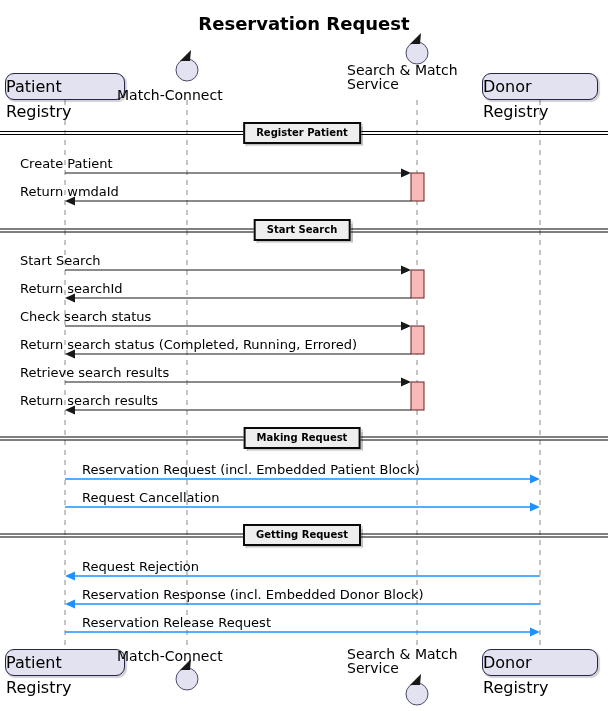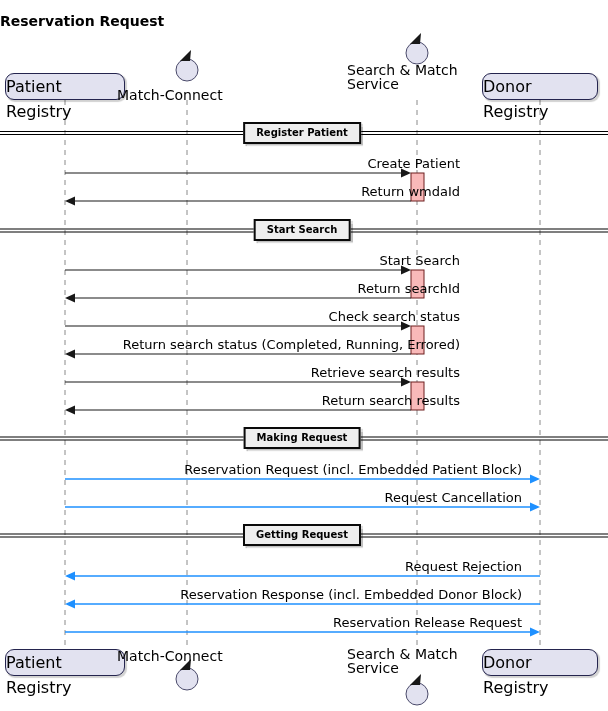--- a/index.html
+++ b/index.html
@@ -3,41 +3,41 @@
 <meta charset="utf-8">
 <style>
   html,body{margin:0;padding:0;background:#ffffff;}
   .stage{
     position:relative;width:608px;height:711px;background:#ffffff;
     font-family:"DejaVu Sans","Liberation Sans",sans-serif;color:#000;
     overflow:hidden;
   }
   #layer{position:absolute;left:0;top:0;}
   .title{
-    position:absolute;top:13px;left:0;width:608px;
-    font-size:14px;font-weight:bold;
+    position:absolute;top:13px;left:0;width:608px;text-align:center;
+    font-size:18px;font-weight:bold;
   }
   .pbox{
     position:absolute;height:25px;line-height:25px;text-align:left;
     background:#E2E2F0;border:1px solid #24244e;border-radius:9px;
     font-size:16px;box-shadow:1.5px 1.5px 1px rgba(0,0,0,0.18);
     box-sizing:content-box;
   }
   .plabel{
     position:absolute;font-size:14px;line-height:14px;
     white-space:pre-line;
   }
   .divider{
     position:absolute;left:302px;transform:translateX(-50%);
     background:#EEEEEE;border:2px solid #0a0a0a;
     font-size:10px;font-weight:bold;line-height:14px;padding:2px 11px;
     white-space:nowrap;box-shadow:2px 2px 1px rgba(0,0,0,0.25);
   }
   .msg{
-    position:absolute;width:440px;text-align:right;font-size:13px;
+    position:absolute;width:440px;text-align:left;font-size:13px;
     line-height:15px;white-space:nowrap;
   }
 </style>
 </head>
 <body>
 
 <div class="stage">
 
   <svg id="layer" width="608" height="711">
       <line x1="65" y1="100" x2="65" y2="649" stroke="#8a8a8a" stroke-width="1" stroke-dasharray="5,5"></line>

